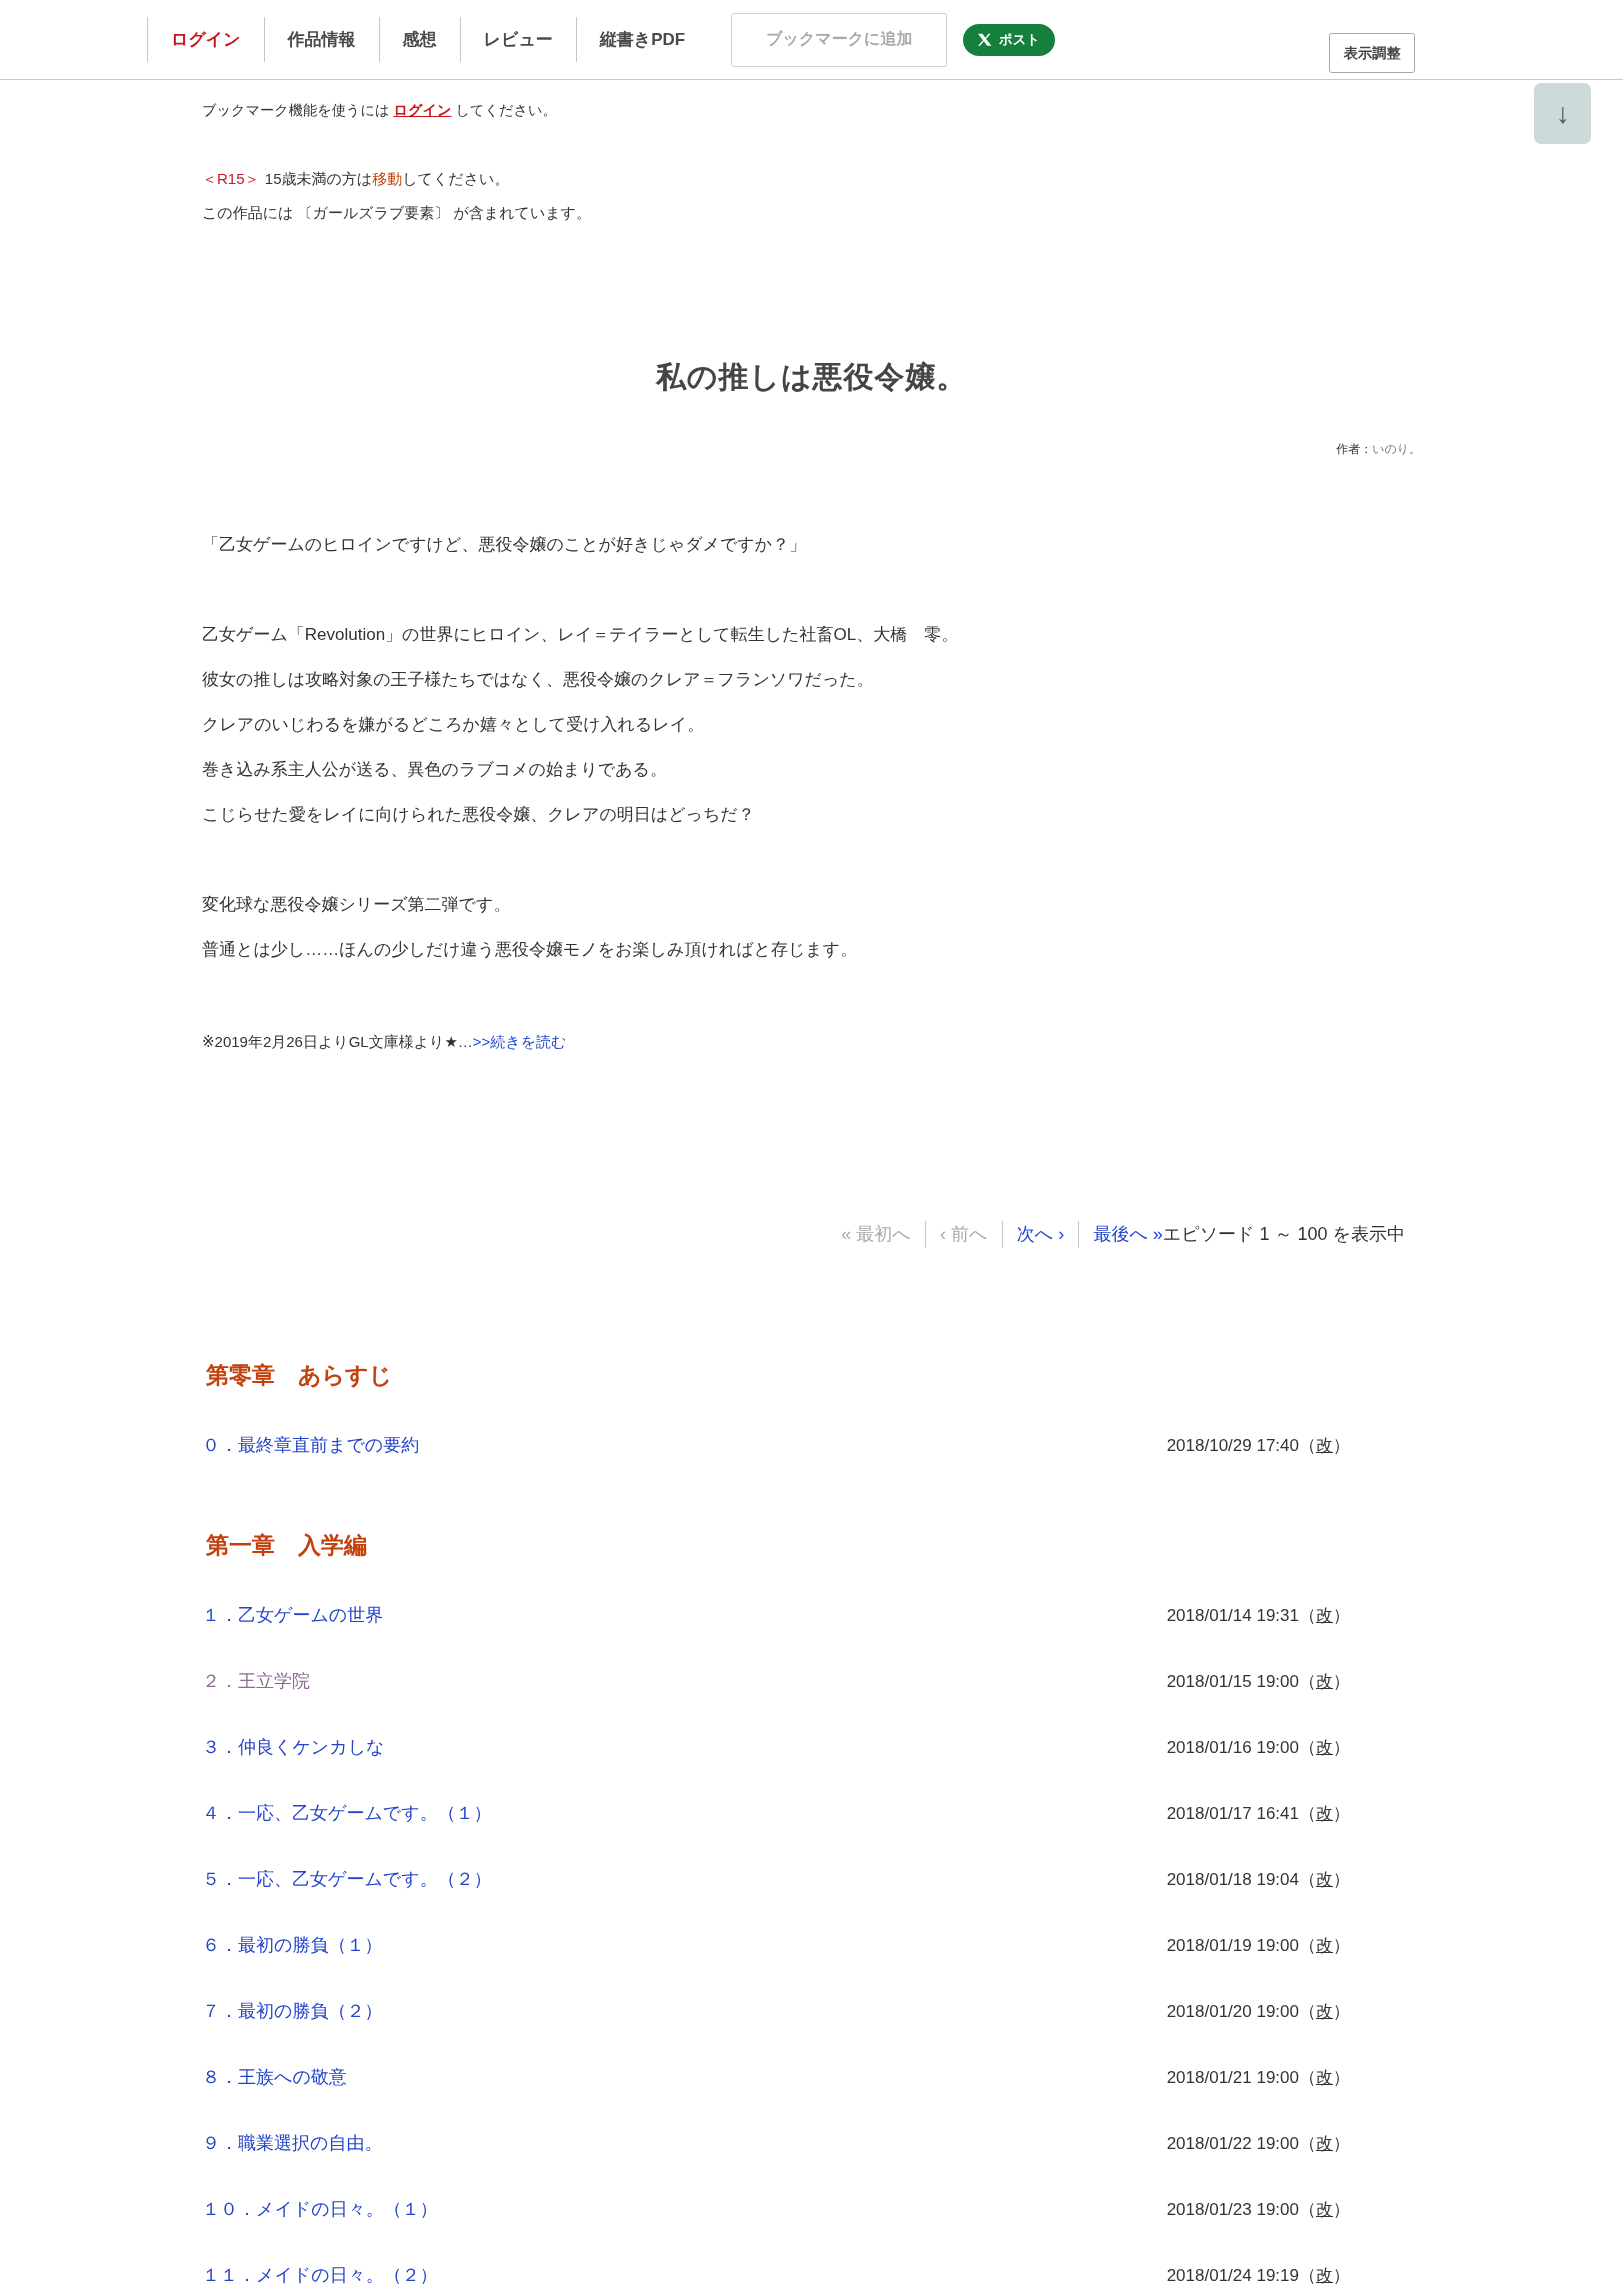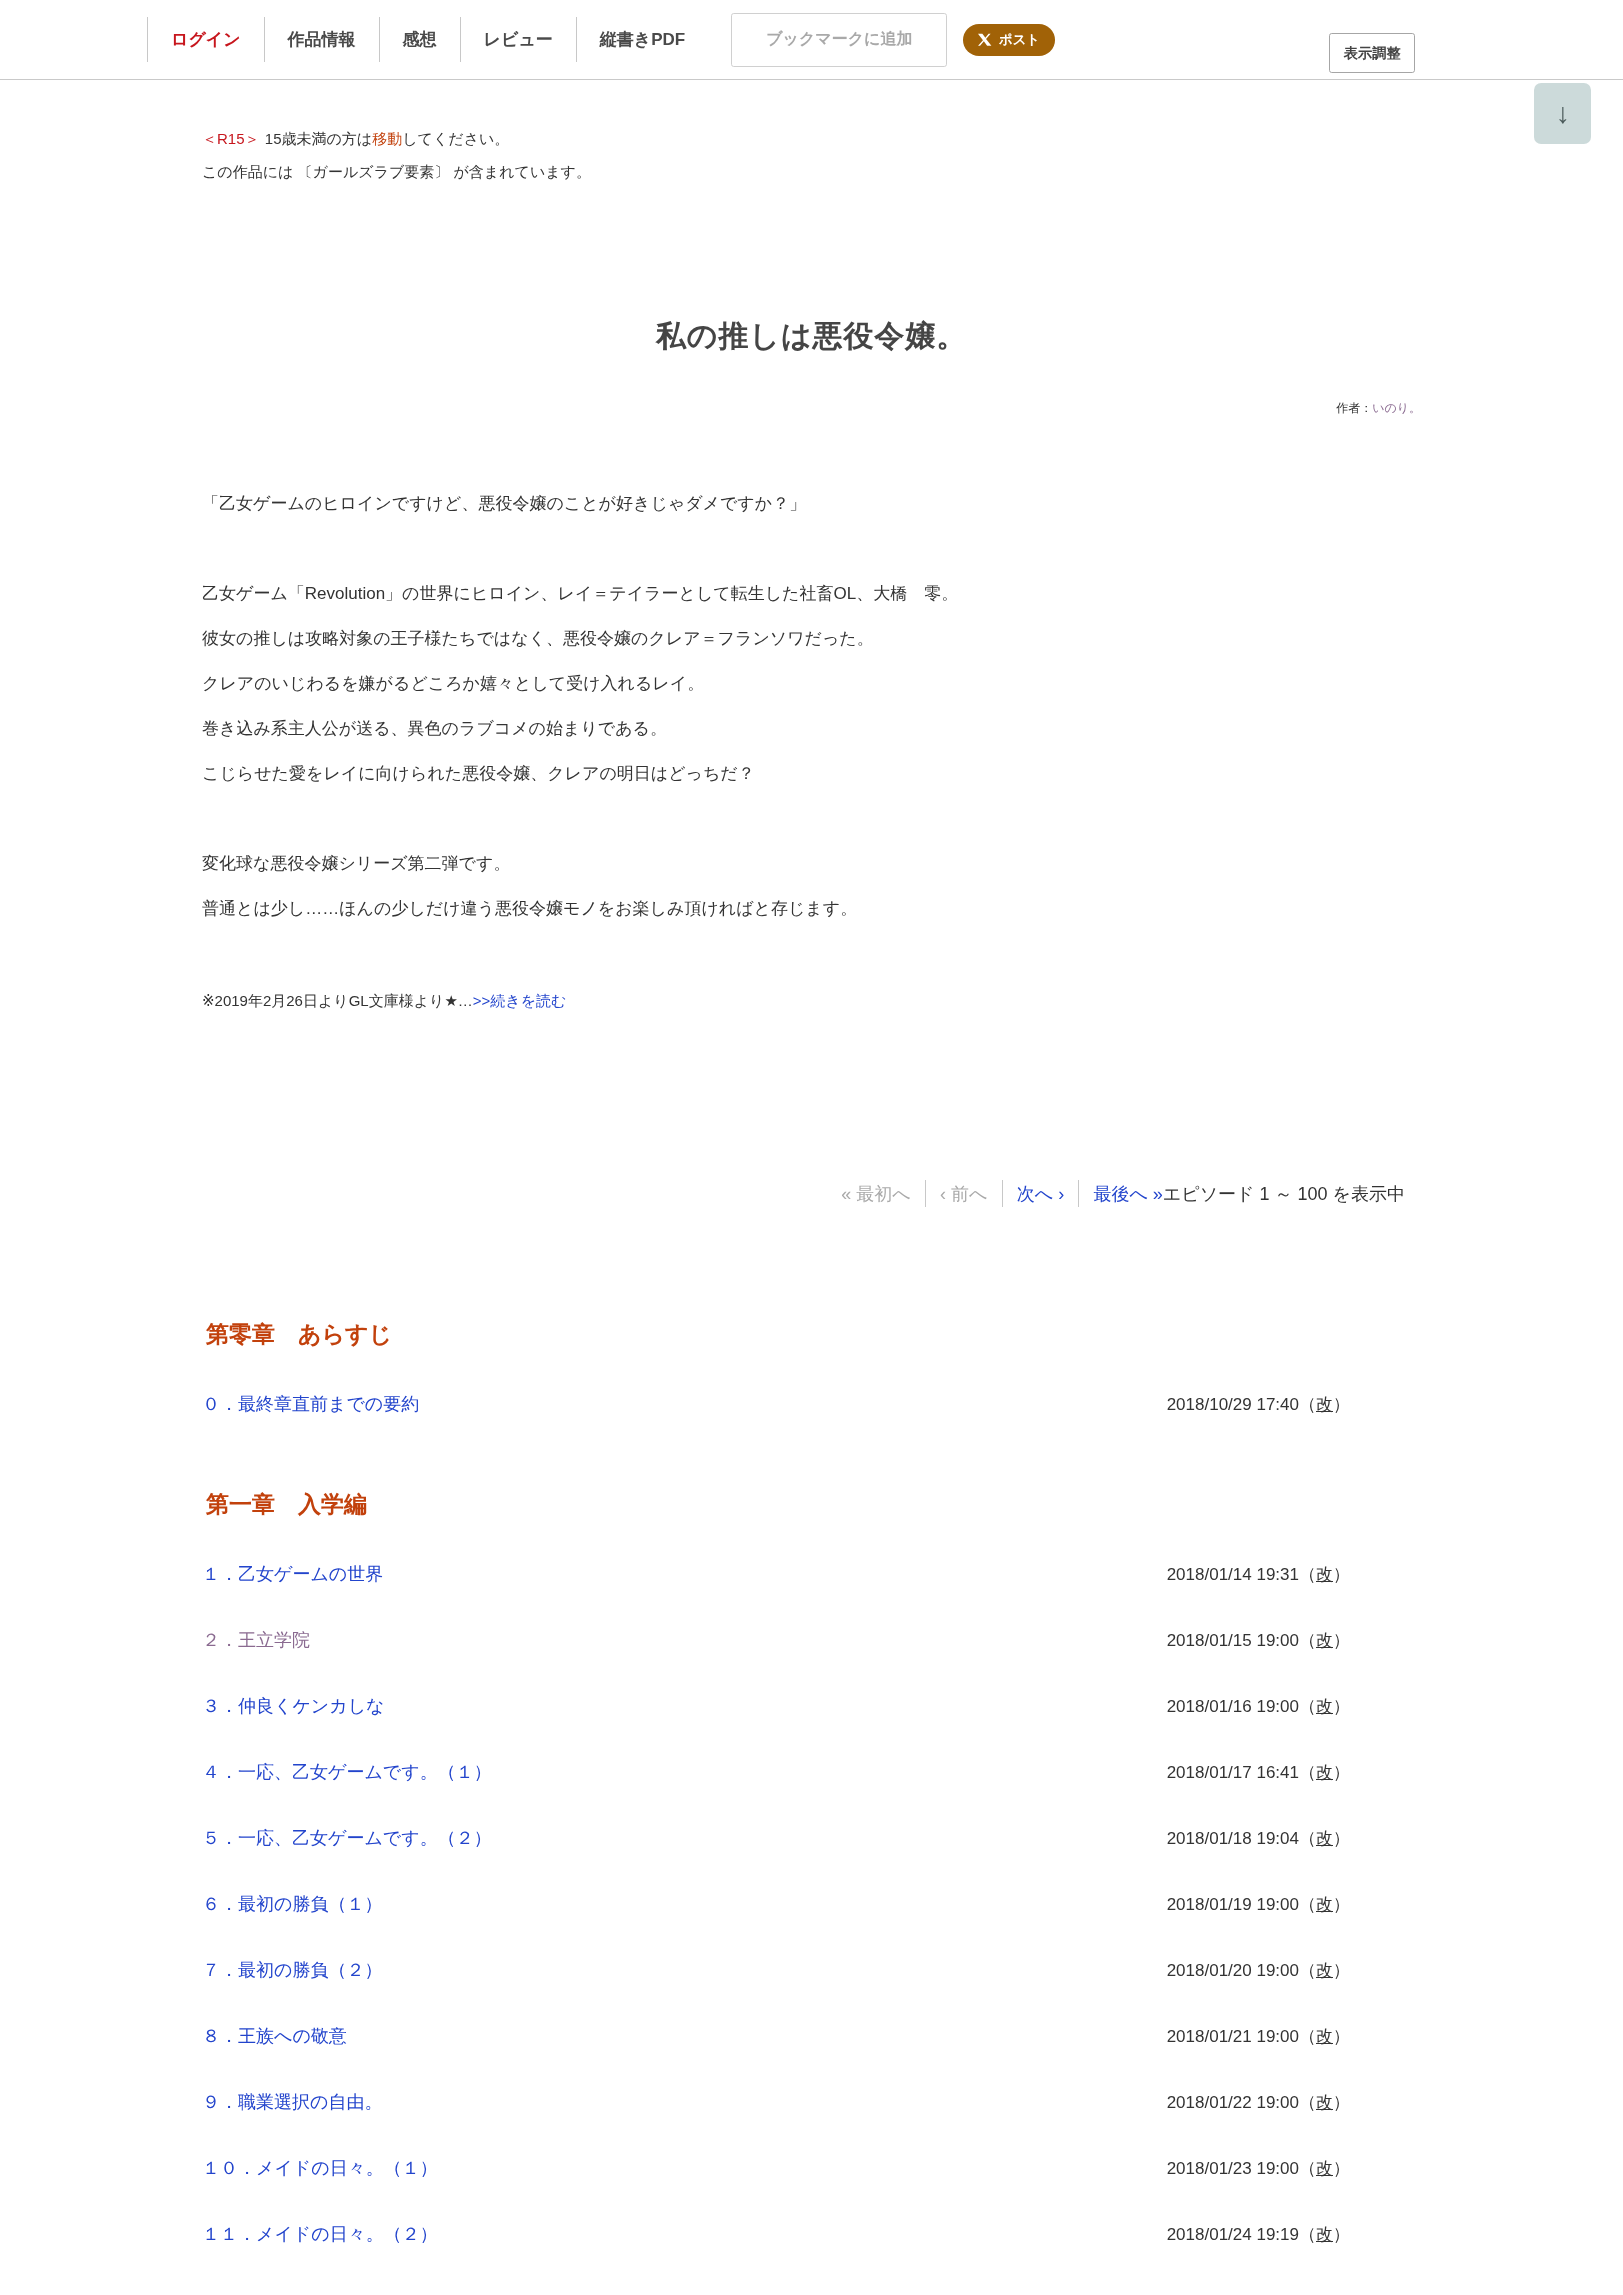--- a/index.html
+++ b/index.html
@@ -24,21 +24,21 @@
     font-size:17px; font-weight:bold; color:#4a4a4a; cursor:pointer;
   }
   .nav-item.login { color:#c7161d; }
   .bookmark-btn {
     margin-left:23px; height:54px; padding:0 34px;
     background:#fff; border:1.8px solid #d0d0d0; border-radius:2.7px;
     font-family:inherit; font-size:16px; font-weight:bold; color:#a9a9a9; cursor:pointer;
   }
   .x-post-btn {
     margin-left:16px; height:32px; padding:0 15px;
-    background:#a16207; color:#fff; border:none; border-radius:16px;
+    background:#15803d; color:#fff; border:none; border-radius:16px;
     display:flex; align-items:center; gap:7.1px;
     font-family:inherit; font-size:13.4px; font-weight:bold; cursor:pointer;
   }
   .x-logo { width:13.4px; height:13.4px; display:block; }
   .display-settings {
     position:absolute; right:208px; top:33px; height:40px; padding:0 13.4px;
     background:#fff; border:0.9px solid #a6a6a6; border-radius:2.7px;
     font-family:inherit; font-size:14.2px; font-weight:bold; color:#444; cursor:pointer;
   }
   .scroll-down {
@@ -115,20 +115,21 @@
   </nav>
   <button class="display-settings">表示調整</button>
 </header>
 
 <button class="scroll-down">
   <span>↓</span>
 </button>
 
 <main class="container">
 
+  <p class="bookmark-notice"><span>ブックマーク機能を使うには </span><a href="#">ログイン</a><span> してください。</span></p>
 
   <p class="r15-line"><span class="r15-tag">＜R15＞</span><span>15歳未満の方は</span><a href="#" class="moved">移動</a><span>してください。</span></p>
 
   <p class="contains-line">この作品には 〔ガールズラブ要素〕 が含まれています。</p>
 
   <h1 class="novel-title">私の推しは悪役令嬢。</h1>
 
   <p class="author-line"><span>作者：</span><a href="#">いのり。</a></p>
 
   <div class="synopsis">「乙女ゲームのヒロインですけど、悪役令嬢のことが好きじゃダメですか？」

